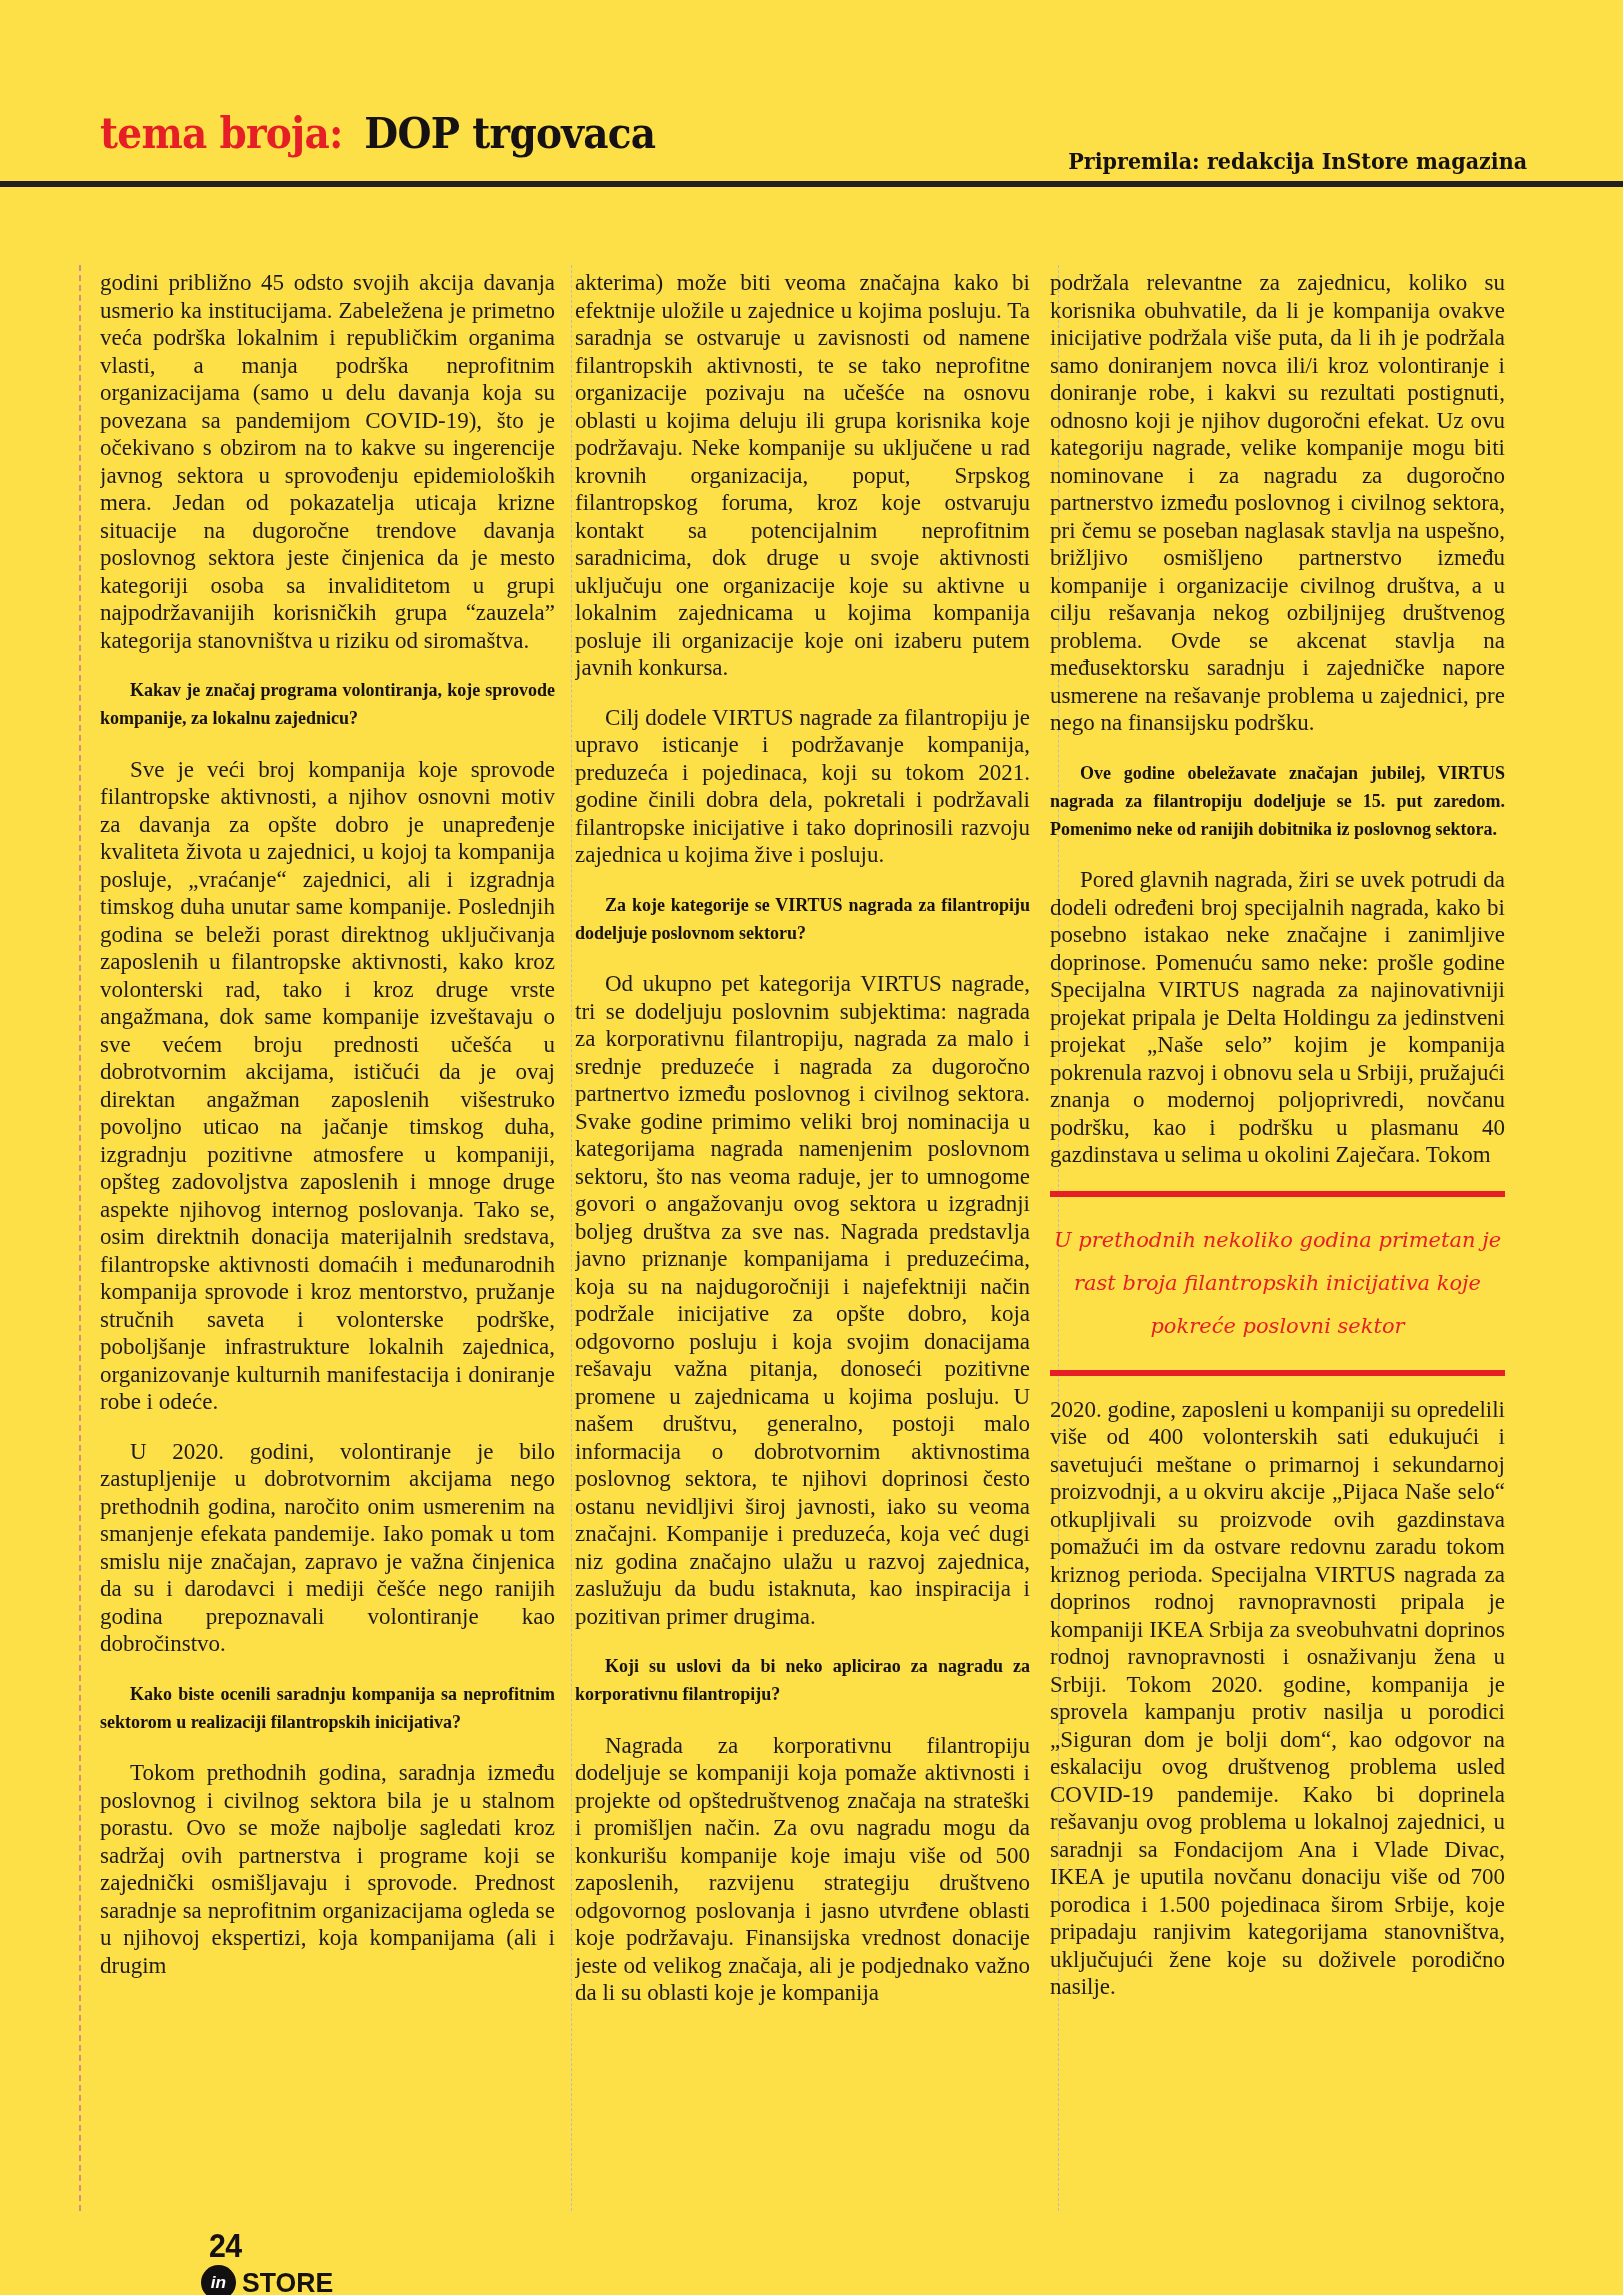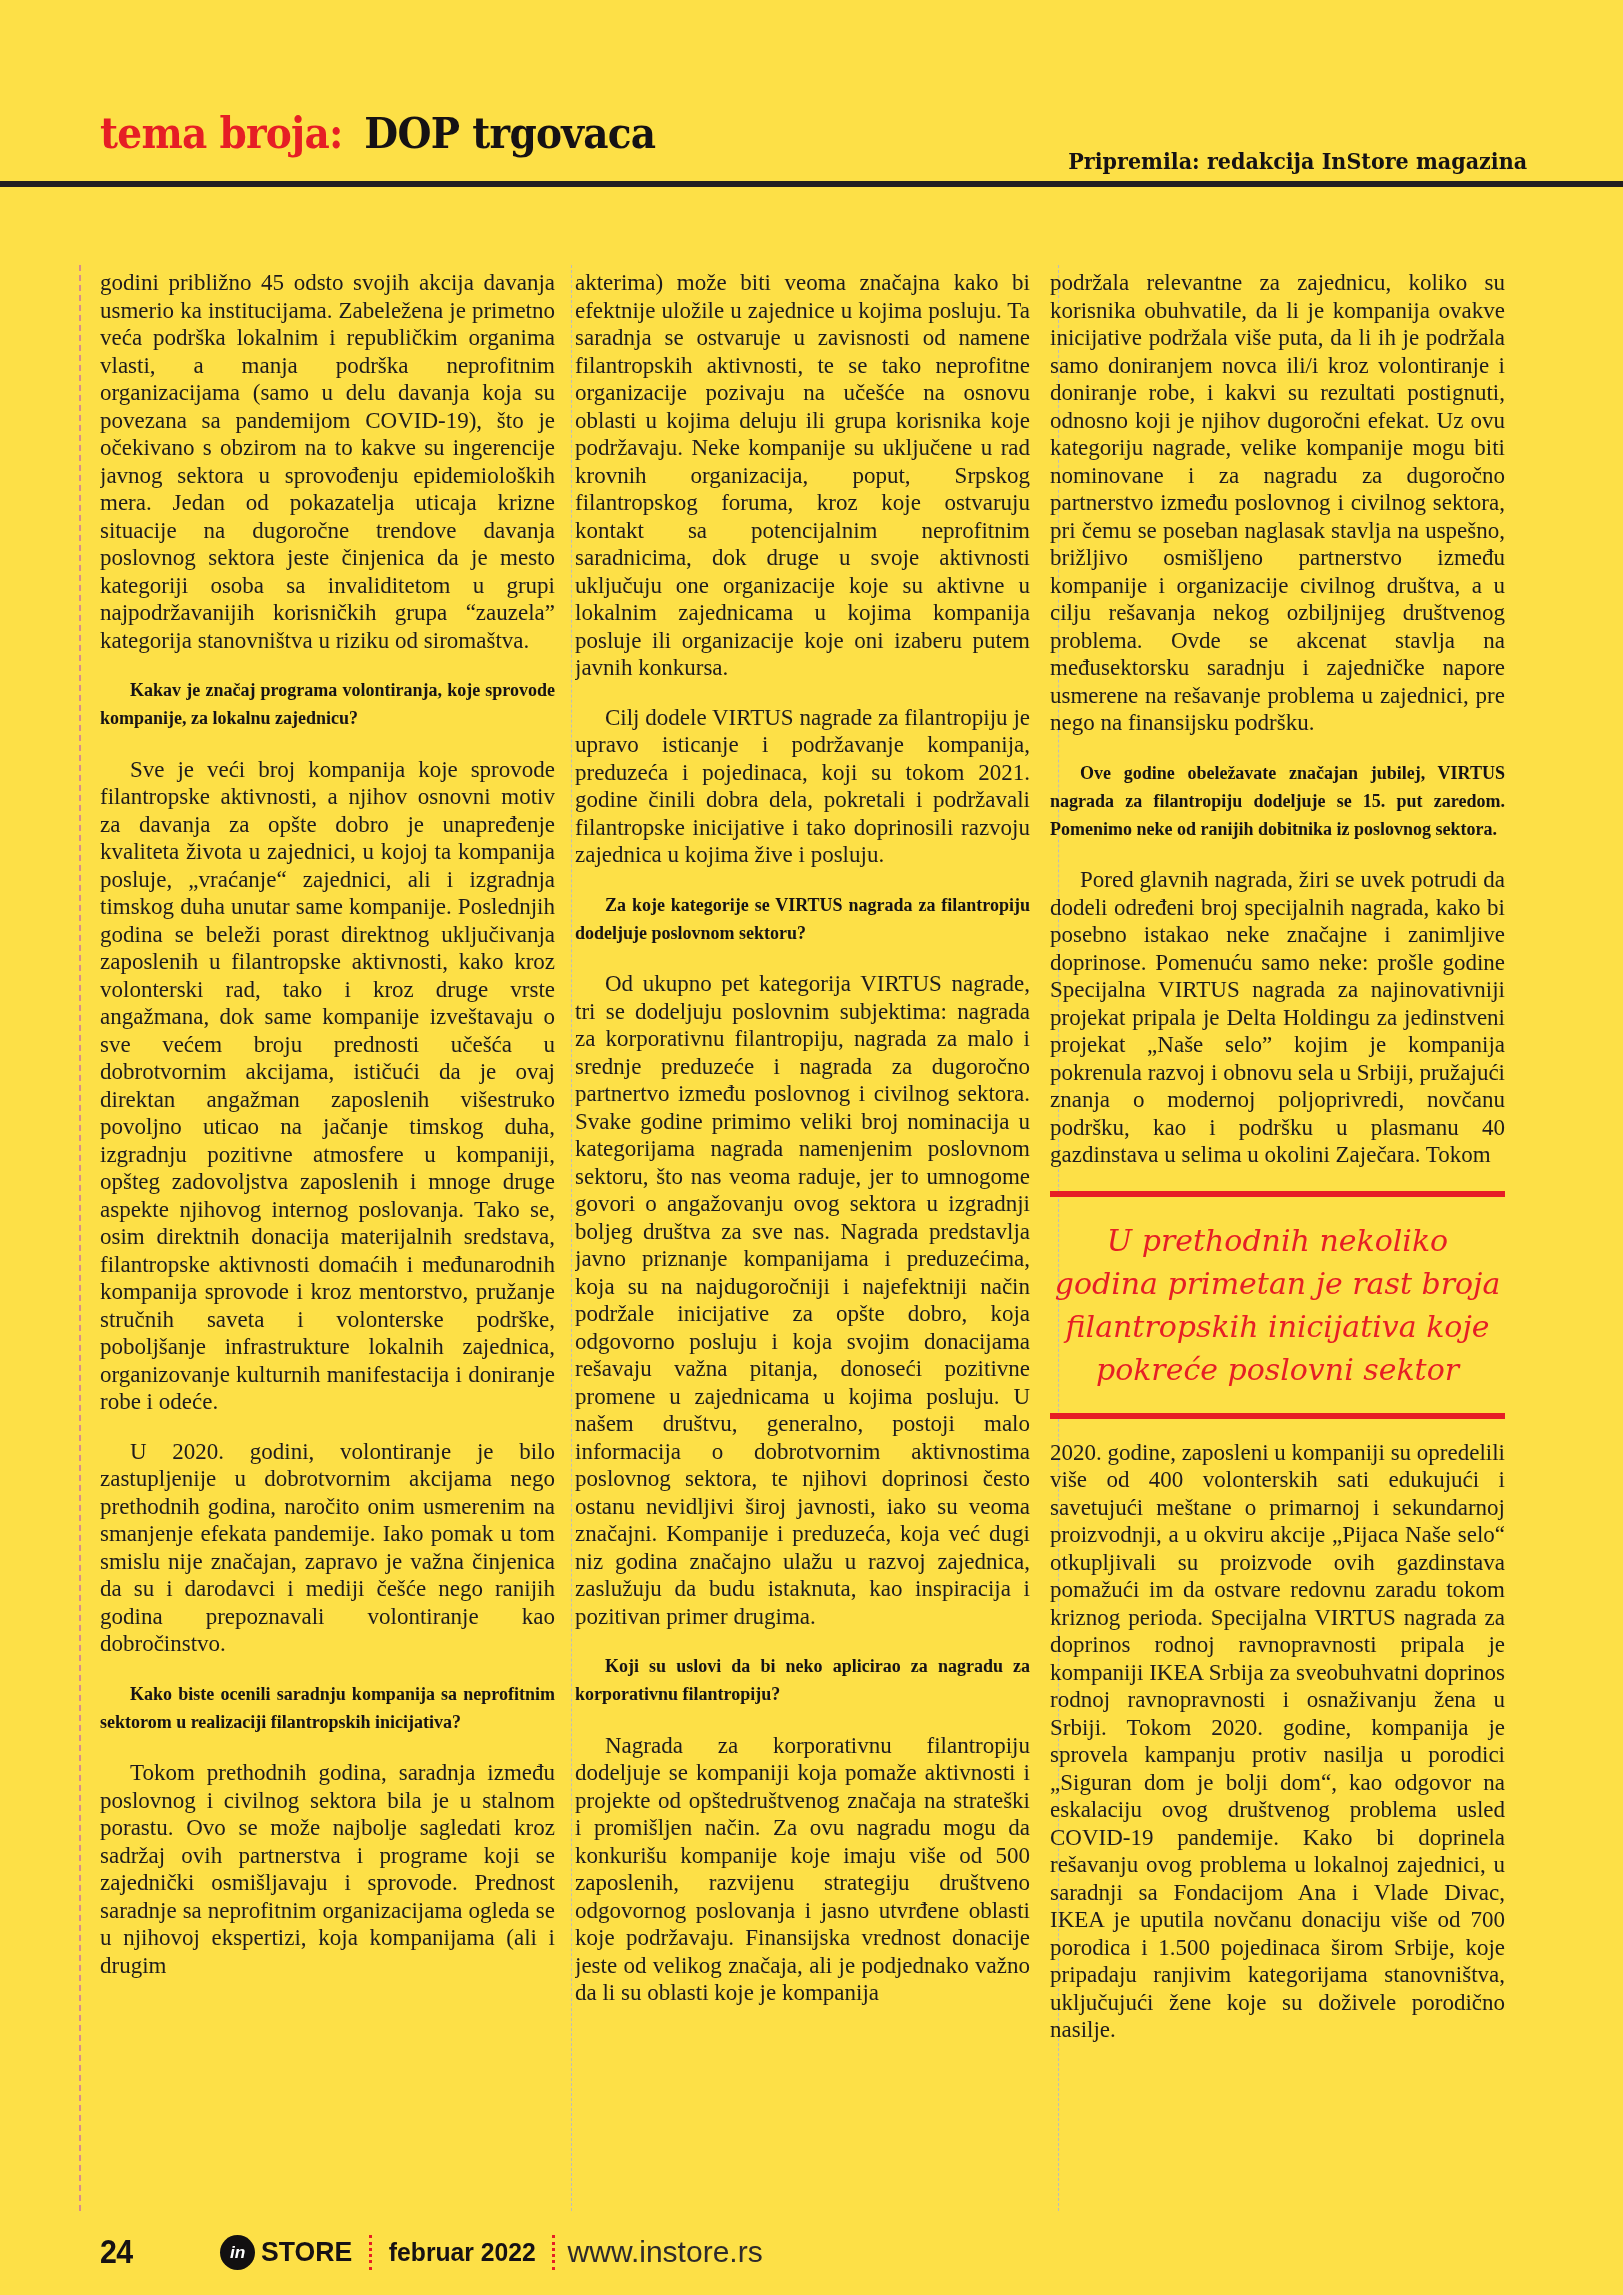--- a/index.html
+++ b/index.html
@@ -17,32 +17,32 @@
 
   
   .cols{position:absolute;left:100px;top:269px;display:flex;gap:20px;}
   .col{width:455px;height:1946px;overflow:hidden;font-family:"Liberation Serif",serif;
        font-size:23px;line-height:27.5px;text-align:justify;color:#1f1b1c;}
   .col p{margin:0 0 22px 0;text-indent:30px;}
   .col p.noindent{text-indent:0;}
   .col h2.sub{margin:3.1px 0 23.6px 0;font-size:18px;line-height:28px;font-weight:bold;text-indent:30px;
               font-family:"Liberation Serif",serif;color:#161214;text-align:justify;}
   .pullquote{margin:11px 0 20.4px 0;padding:22px 3.1px;border-top:6.3px solid #e61e25;border-bottom:6.3px solid #e61e25;
-             color:#e61e25;font-family:"DejaVu Serif",serif;font-style:italic;font-size:30px;line-height:43px;
+             color:#e61e25;font-family:"DejaVu Serif",serif;font-style:italic;font-size:21px;line-height:43px;
              text-align:center;text-indent:0;}
 
   
   .sep{position:absolute;top:265px;height:1946px;width:0;}
   .sep-red{left:79px;border-left:2.4px dashed #d98c8c;}
   .sep-1{left:571px;border-left:1.6px dashed #bcbcbc;}
   .sep-2{left:1058px;border-left:1.6px dashed #bcbcbc;}
 
   
-  footer{position:absolute;left:100px;top:2227px;height:50px;display:flex;align-items:center;
-         font-family:"Liberation Sans",sans-serif;color:#161214;}
+  footer{position:absolute;left:116px;top:2227px;height:50px;display:flex;align-items:center;
+         font-family:"Liberation Sans",sans-serif;color:#161214;flex-direction:column;}
   .pageno{font-size:33px;font-weight:bold;letter-spacing:-0.8px;transform:scaleX(.92);transform-origin:left center;}
   .logo{display:flex;align-items:center;margin-left:85px;}
   .logo-circle{width:35px;height:35px;border-radius:50%;background:#121011;color:#ffffff;display:flex;
                align-items:center;justify-content:center;font-size:17.3px;font-weight:bold;font-style:italic;
                font-family:"Liberation Sans",sans-serif;}
   .logo-store{font-size:28px;font-weight:bold;margin-left:5.5px;letter-spacing:0;transform:scaleX(.95);transform-origin:left center;}
   .fsep{height:35px;border-left:3.1px dotted #e61e25;margin:0 12.6px;}
   .issue{font-size:26px;font-weight:bold;transform:scaleX(.95);white-space:nowrap;}
   .site{font-size:30px;color:#2e2a2b;white-space:nowrap;}
 </style>

